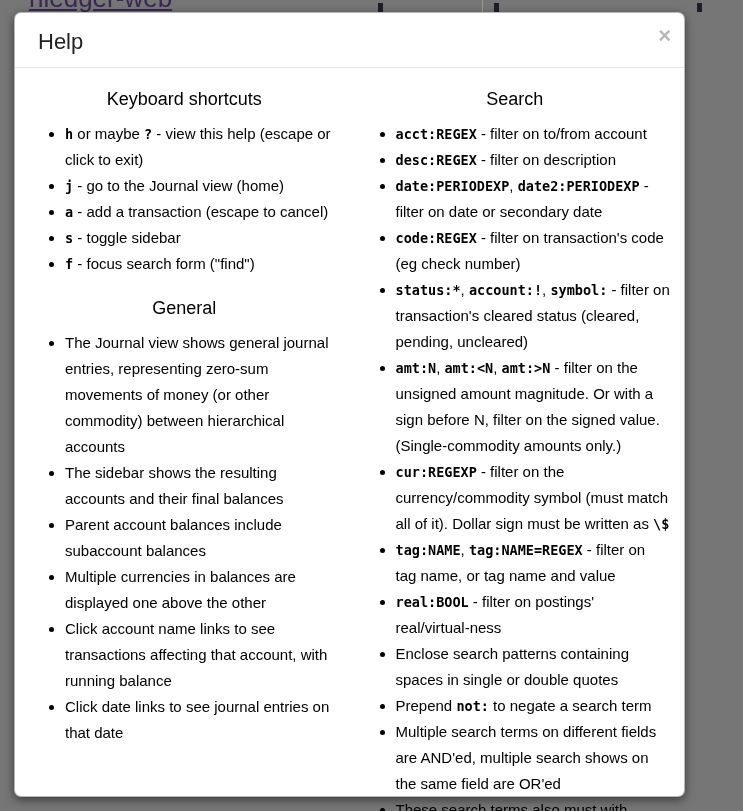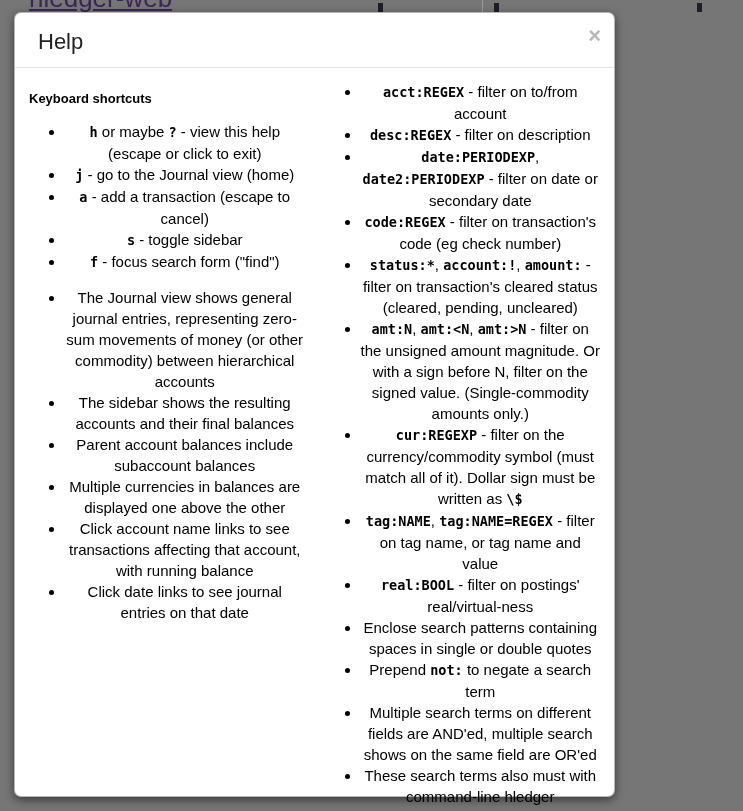--- a/index.html
+++ b/index.html
@@ -38,21 +38,21 @@
   .frag{
     position:absolute;top:3px;width:5px;height:9px;
     background:var(--fragment);
   }
   .frag-1{left:378px;}
   .frag-2{left:494px;}
   .frag-3{left:697px;}
   
   .modal{
     position:absolute;left:14px;top:12px;
-    width:601px;height:785px;
+    width:671px;height:785px;
     background:var(--modal-bg);
     border:1px solid rgba(0,0,0,.28);
     border-radius:7px;
     box-shadow:0 3px 10px rgba(0,0,0,.5);
   }
   .modal-header{
     position:relative;
     padding:16px 15px 12px 23px;
     border-bottom:1px solid var(--divider);
   }
@@ -73,33 +73,33 @@
   .modal-body{
     display:flex;
     padding:0 4px;
   }
   .col{
     width:50%;
     padding:0 10px;
   }
   .section-heading{
     margin:22px 0 0;
-    font-size:13px;font-weight:700;
+    font-size:18px;font-weight:400;
     color:var(--text);
     line-height:18px;
+    text-align:center;
   }
   ul.help-list{
     margin:13px 0 14px;
     padding-left:36px;
   }
   ul.help-list li{
     font-size:15px;
-    line-height:21px;
+    line-height:26px;
     color:var(--text);
-    text-align:center;
   }
   code{
     font-family:"DejaVu Sans Mono","Liberation Mono",monospace;
     font-weight:700;
     font-size:13.5px;
     color:var(--text);
   }
 </style>
 </head>
 <body>
@@ -120,36 +120,38 @@
   <div class="modal-body">
     <div class="col">
         <div class="section-heading">Keyboard shortcuts</div>
         <ul class="help-list">
           <li><code>h</code> or maybe <code>?</code> - view this help (escape or click to exit)</li>
           <li><code>j</code> - go to the Journal view (home)</li>
           <li><code>a</code> - add a transaction (escape to cancel)</li>
           <li><code>s</code> - toggle sidebar</li>
           <li><code>f</code> - focus search form ("find")</li>
         </ul>
+        <div class="section-heading">General</div>
         <ul class="help-list">
           <li>The Journal view shows general journal entries, representing zero-sum movements of money (or other commodity) between hierarchical accounts</li>
           <li>The sidebar shows the resulting accounts and their final balances</li>
           <li>Parent account balances include subaccount balances</li>
           <li>Multiple currencies in balances are displayed one above the other</li>
           <li>Click account name links to see transactions affecting that account, with running balance</li>
           <li>Click date links to see journal entries on that date</li>
         </ul>
       </div>
     <div class="col">
+        <div class="section-heading">Search</div>
         <ul class="help-list">
           <li><code>acct:REGEX</code> - filter on to/from account</li>
           <li><code>desc:REGEX</code> - filter on description</li>
           <li><code>date:PERIODEXP</code>, <code>date2:PERIODEXP</code> - filter on date or secondary date</li>
           <li><code>code:REGEX</code> - filter on transaction's code (eg check number)</li>
-          <li><code>status:*</code>, <code>account:!</code>, <code>amount:</code> - filter on transaction's cleared status (cleared, pending, uncleared)</li>
+          <li><code>status:*</code>, <code>account:!</code>, <code>symbol:</code> - filter on transaction's cleared status (cleared, pending, uncleared)</li>
           <li><code>amt:N</code>, <code>amt:&lt;N</code>, <code>amt:&gt;N</code> - filter on the unsigned amount magnitude. Or with a sign before N, filter on the signed value. (Single-commodity amounts only.)</li>
           <li><code>cur:REGEXP</code> - filter on the currency/commodity symbol (must match all of it). Dollar sign must be written as <code>\$</code></li>
           <li><code>tag:NAME</code>, <code>tag:NAME=REGEX</code> - filter on tag name, or tag name and value</li>
           <li><code>real:BOOL</code> - filter on postings' real/virtual-ness</li>
           <li>Enclose search patterns containing spaces in single or double quotes</li>
           <li>Prepend <code>not:</code> to negate a search term</li>
           <li>Multiple search terms on different fields are AND'ed, multiple search shows on the same field are OR'ed</li>
           <li>These search terms also must with command-line hledger</li>
         </ul>
       </div>

